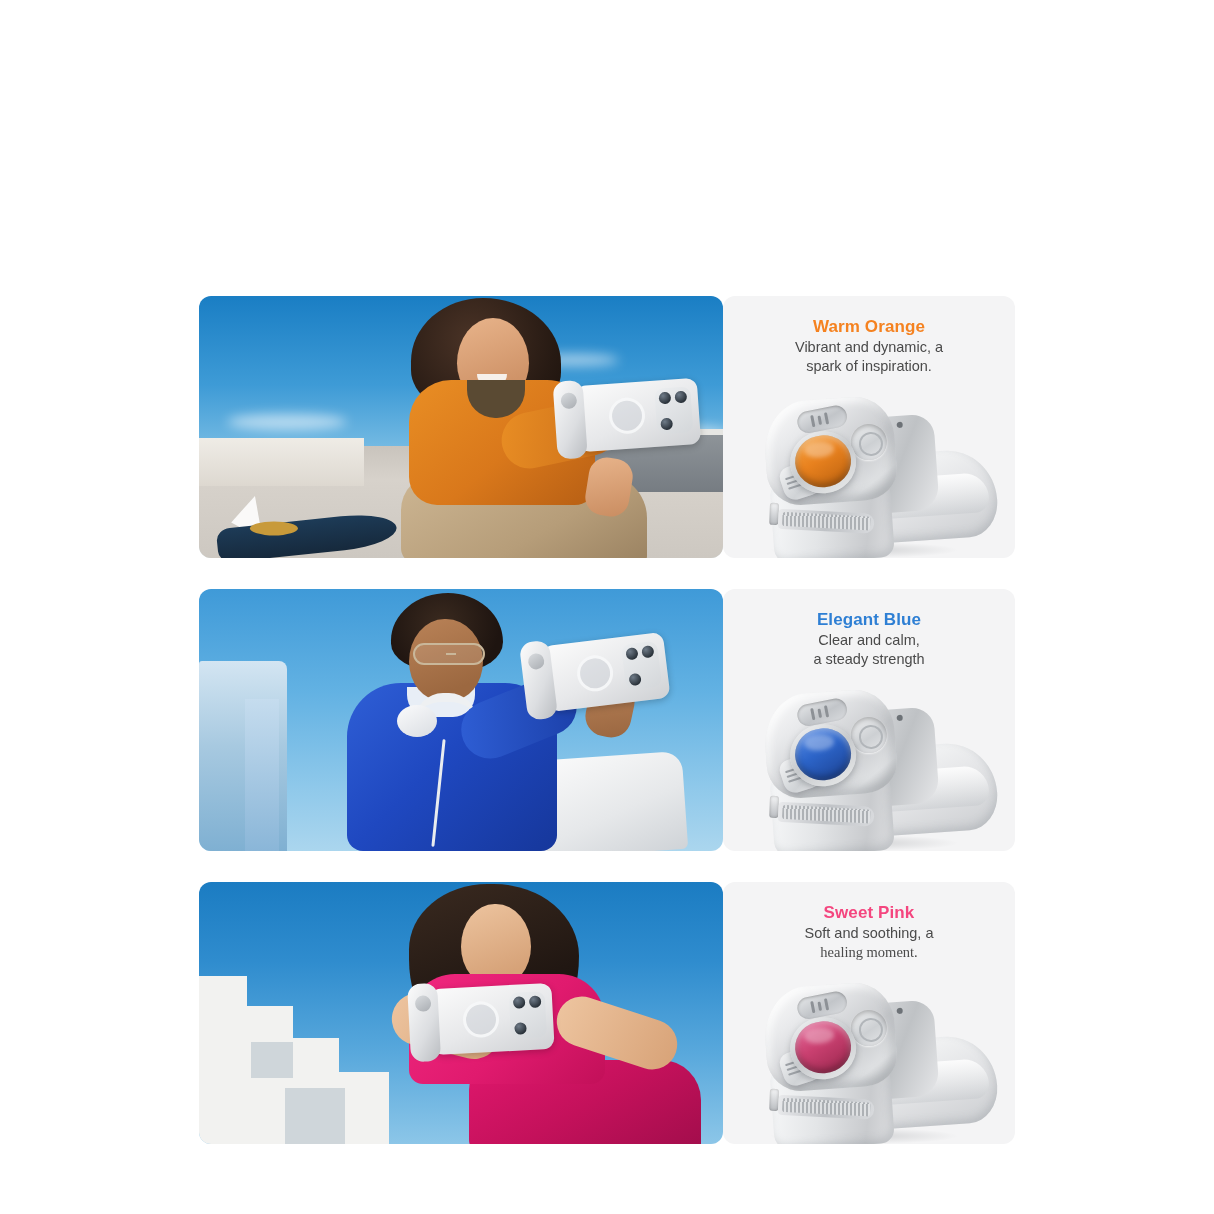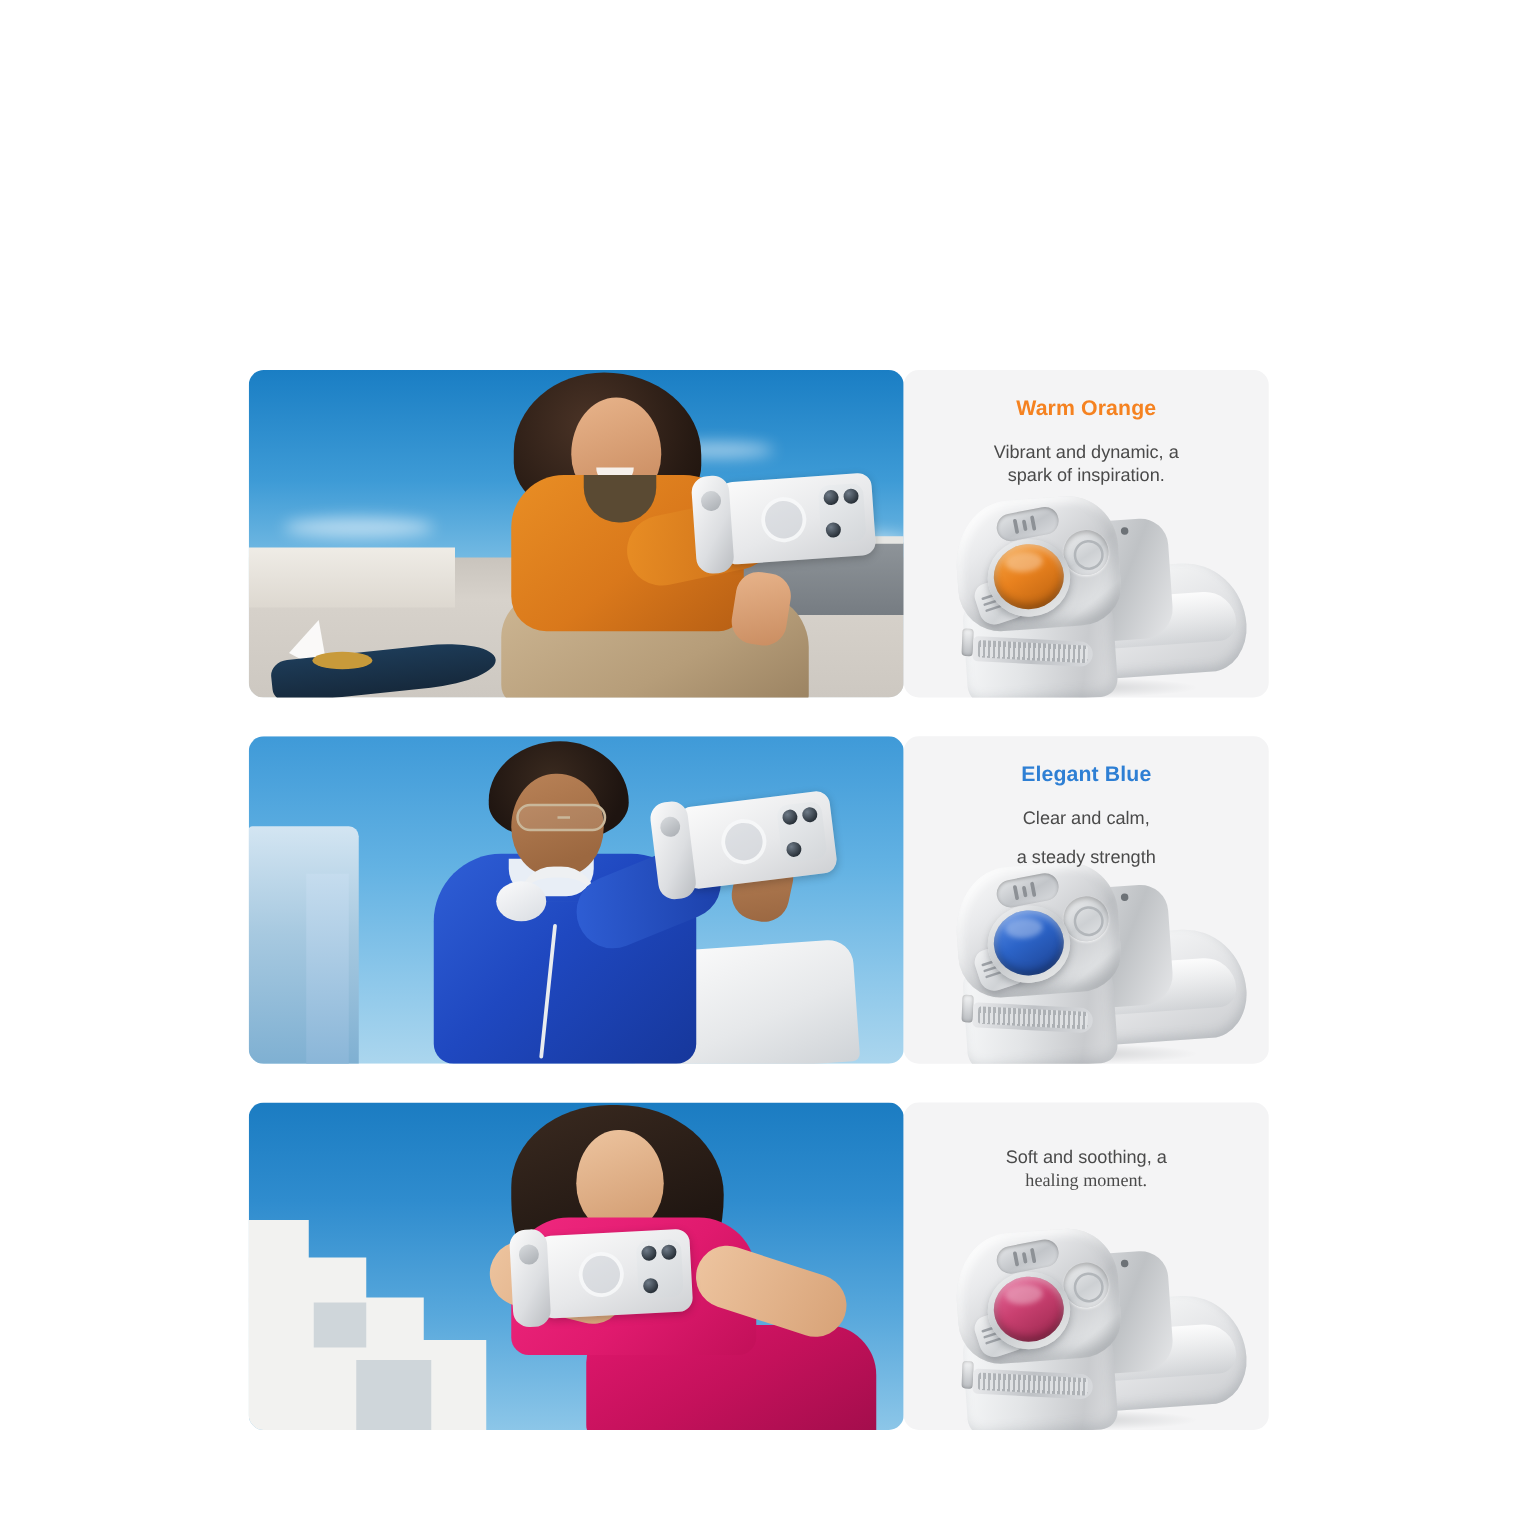--- a/index.html
+++ b/index.html
@@ -88,21 +88,21 @@
     padding-top: 20px;
     text-align: center;
   }
   .color-name {
     font-size: 17px;
     font-weight: 700;
     line-height: 22px;
     letter-spacing: 0.1px;
   }
   .color-desc {
-    margin-top: 15px;
+    margin-top: 0;
     font-size: 14.5px;
     line-height: 19px;
     color: #4a4a4a;
   }
 
   
   .sky {
     position: absolute;
     inset: 0;
   }
@@ -730,21 +730,21 @@
               </div>
           </div>
           <div class="hand"></div>
         </div>
       </div>
 
       <div class="info-card">
         <div class="info-text">
           <div class="color-name" style="color:#2E7FD4;">Elegant Blue</div>
           <div class="color-desc">Clear and calm,</div>
-          <div class="color-desc" style="margin-top:12px;">a steady strength</div>
+          <div class="color-desc" style="margin-top:0;">a steady strength</div>
         </div>
         <div class="product">
           <div class="prod-shadow"></div>
           <div class="prod-wrap">
             <div class="arm-curve"></div>
             <div class="body-right"></div>
             <div class="body-front"></div>
             <div class="body-top"></div>
             <div class="toggle">
                 <i></i>
@@ -795,20 +795,21 @@
                 <span></span>
                 <span></span>
               </div>
           </div>
           <div class="hand"></div>
         </div>
       </div>
 
       <div class="info-card">
         <div class="info-text">
+          <div class="color-name" style="color:#F4467F;">Sweet Pink</div>
           <div class="color-desc">Soft and soothing, a</div>
           <div class="color-desc" style="margin-top:0;font-family:Liberation Serif, serif;">healing moment.</div>
         </div>
         <div class="product">
           <div class="prod-shadow"></div>
           <div class="prod-wrap">
             <div class="arm-curve"></div>
             <div class="body-right"></div>
             <div class="body-front"></div>
             <div class="body-top"></div>

